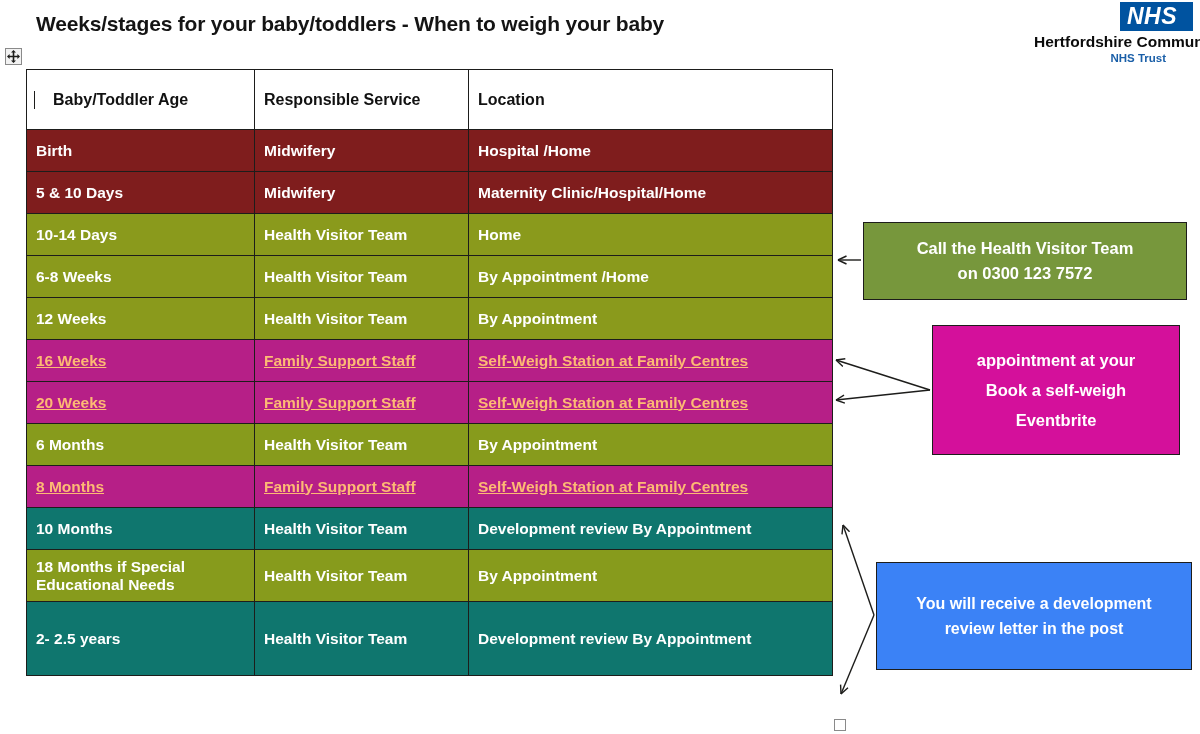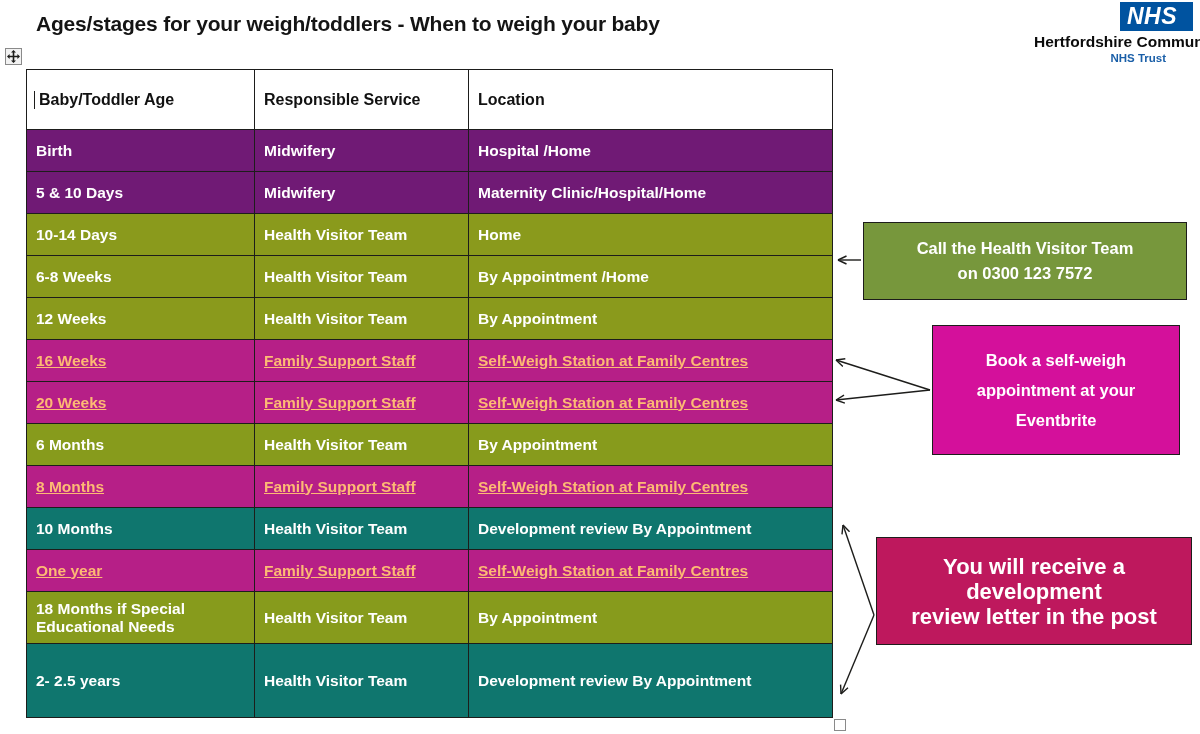--- a/index.html
+++ b/index.html
@@ -119,29 +119,29 @@
   .weigh-table thead th {
     background: #ffffff;
     color: #111111;
     font-size: 16px;
     height: 60px;
     font-weight: bold;
   }
   .hdr-age-inner {
     display: inline-block;
     border-left: 1.5px solid #1d1d1b;
-    padding-left: 4px;
+    padding-left: 18px;
     margin-left: -2px;
   }
 
   .weigh-table tbody tr { height: 42px; }
   .weigh-table tbody tr.tall { height: 52px; }
   .weigh-table tbody tr.xtall { height: 74px; }
 
-  .r-teal   td { background: #701a75; color: #ffffff; margin-top: 24px; }
+  .r-teal   td { background: #7f1d1d; color: #ffffff; margin-top: 24px; }
   .r-olive  td { background: #8a9a1c; color: #ffffff; }
   .r-olive2 td { background: #879b1c; color: #ffffff; }
   .r-mag    td { background: #b61f87; color: #fdba74; text-decoration: underline; }
   .r-yellow td { background: #0f766e; color: #ffffff; }
 
   
   .callout {
     position: absolute;
     border: 1.5px solid #1d1d1b;
     box-sizing: border-box;
@@ -161,38 +161,38 @@
     font-size: 16.5px;
     line-height: 25px;
   }
   #callout-selfweigh {
     left: 932px; top: 325px; width: 248px; height: 130px;
     background: #d4109b;
     font-size: 16.5px;
     line-height: 30px;
   }
   #callout-devreview {
-    left: 876px; top: 537px; width: 316px; height: 108px;
-    background: #be185d;
-    font-size: 22px;
+    left: 876px; top: 562px; width: 316px; height: 108px;
+    background: #3b82f6;
+    font-size: 16px;
     line-height: 25px;
   }
 
   
   .arrows {
     position: absolute;
     left: 0; top: 0;
     width: 1200px; height: 734px;
     pointer-events: none;
   }
 </style>
 </head>
 <body>
 
-<div class="page-title">Ages/stages for your weigh/toddlers - When to weigh your baby</div>
+<div class="page-title">Weeks/stages for your baby/toddlers - When to weigh your baby</div>
 
 <div class="nhs-logo">
   <span class="nhs-badge">NHS</span>
   <span class="nhs-trustname">Hertfordshire Community</span>
   <span class="nhs-trustsub">NHS Trust</span>
 </div>
 
 <div class="move-handle">
   <svg width="15" height="15" viewBox="0 0 15 15">
     <path d="M7.5 1 L10 3.6 L8.3 3.6 L8.3 6.7 L11.4 6.7 L11.4 5 L14 7.5 L11.4 10 L11.4 8.3 L8.3 8.3 L8.3 11.4 L10 11.4 L7.5 14 L5 11.4 L6.7 11.4 L6.7 8.3 L3.6 8.3 L3.6 10 L1 7.5 L3.6 5 L3.6 6.7 L6.7 6.7 L6.7 3.6 L5 3.6 Z" fill="#1d1d1b"></path>
@@ -251,25 +251,20 @@
     <tr class="r-mag">
       <td>8 Months</td>
       <td>Family Support Staff</td>
       <td>Self-Weigh Station at Family Centres</td>
     </tr>
     <tr class="r-yellow">
       <td>10 Months</td>
       <td>Health Visitor Team</td>
       <td>Development review By Appointment</td>
     </tr>
-    <tr class="r-mag">
-      <td>One year</td>
-      <td>Family Support Staff</td>
-      <td>Self-Weigh Station at Family Centres</td>
-    </tr>
     <tr class="r-olive2 tall">
       <td>18 Months if Special Educational Needs</td>
       <td>Health Visitor Team</td>
       <td>By Appointment</td>
     </tr>
     <tr class="r-yellow xtall">
       <td>2- 2.5 years</td>
       <td>Health Visitor Team</td>
       <td>Development review By Appointment</td>
     </tr>
@@ -296,22 +291,22 @@
 
 <div class="callout" id="callout-hv">
   <div>
     <span>Call the Health Visitor Team</span>
     <span>on 0300 123 7572</span>
   </div>
 </div>
 
 <div class="callout" id="callout-selfweigh">
   <div>
+    <span>appointment at your</span>
     <span>Book a self-weigh</span>
-    <span>appointment at your</span>
     <span>Eventbrite</span>
   </div>
 </div>
 
 <div class="callout" id="callout-devreview">
   <div>
     <span>You will receive a development</span>
     <span>review letter in the post</span>
   </div>
 </div>

